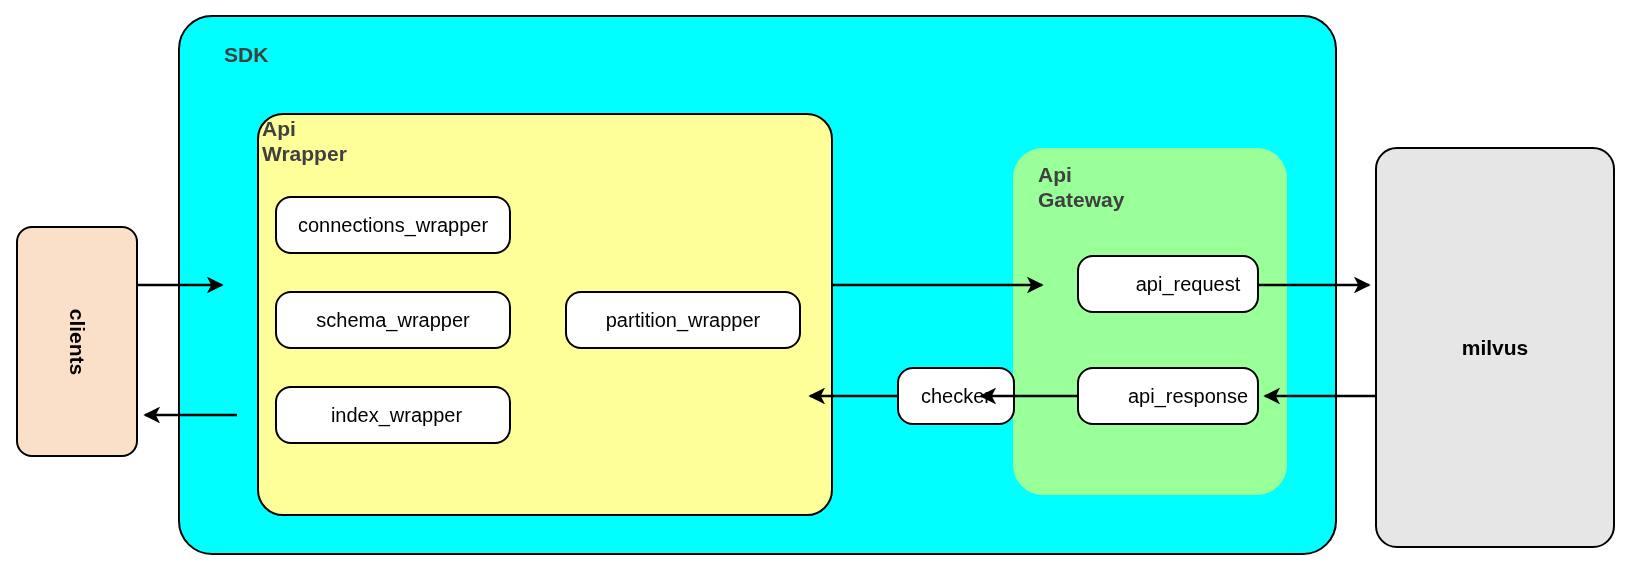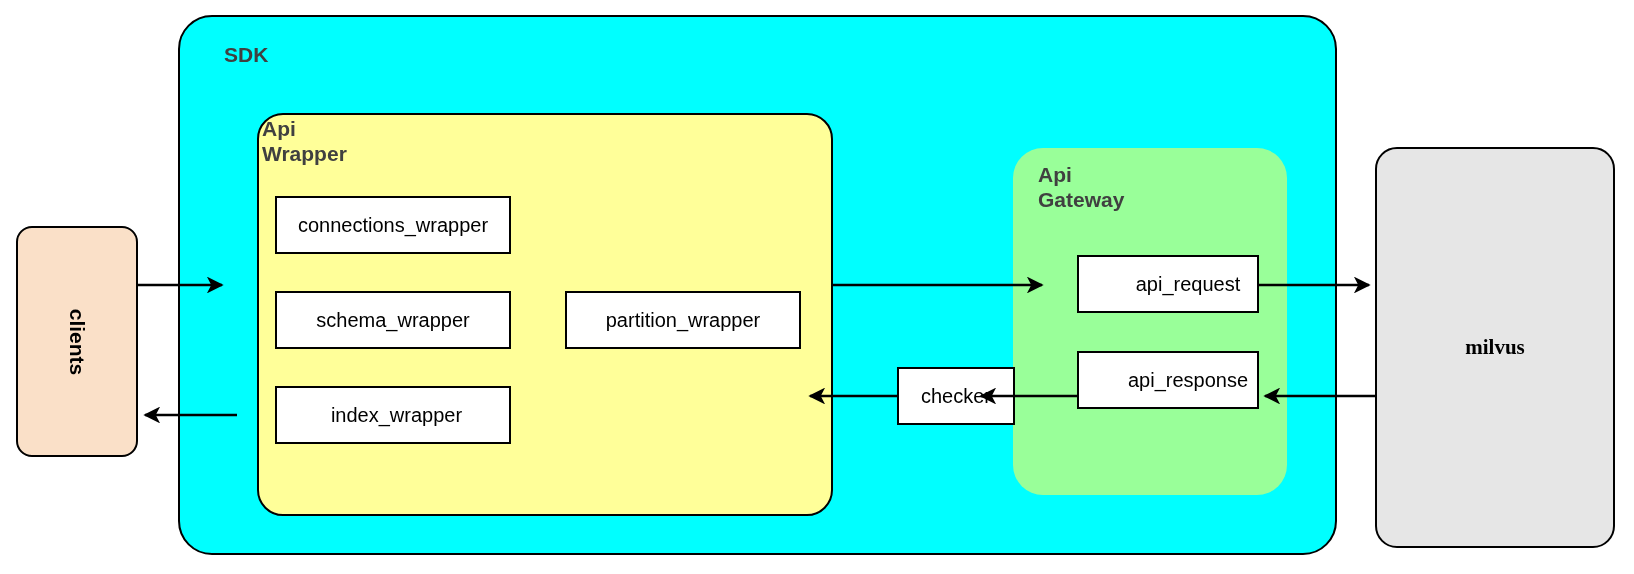--- a/index.html
+++ b/index.html
@@ -27,52 +27,52 @@
   .ctitle{
     position:absolute;font-weight:bold;font-size:21px;line-height:25px;
     white-space:pre-line;color:#404040;
   }
   .sdk-title{left:224px;top:42px;}
   .aw-title{left:262px;top:116px;text-align:left;}
   .ag-title{left:1038px;top:162px;}
 
   
   .leaf{
-    background:#ffffff;border:2px solid #000000;border-radius:0;
+    background:#ffffff;border:2px solid #000000;border-radius:16px;
     display:flex;align-items:center;justify-content:center;
     font-size:20px;color:#000000;text-align:center;
   }
 
   .w-c1{left:275px;width:236px;}
   .w-c2{left:565px;width:236px;}
   .w-r1{top:196px;height:58px;}
   .w-r2{top:291px;height:58px;}
   .w-r3{top:386px;height:58px;padding-left:7px;}
 
   .gwbox{left:1077px;width:182px;height:58px;padding-left:40px;}
   .gw-r1{top:255px;}
-  .gw-r2{top:351px;}
+  .gw-r2{top:367px;}
 
   .checker{left:897px;top:367px;width:118px;height:58px;}
 
   
   .clients{
     left:16px;top:226px;width:122px;height:231px;
     background:#fae0c8;border:2px solid #000000;border-radius:16px;
     display:flex;align-items:center;justify-content:center;
   }
   .clients-label{
     font-weight:bold;font-size:21px;
     transform:rotate(90deg);white-space:nowrap;
   }
   .milvus{
     left:1375px;top:147px;width:240px;height:401px;
     background:#e6e6e6;border:2px solid #000000;border-radius:22px;
     display:flex;align-items:center;justify-content:center;
-    font-weight:bold;font-size:21px;font-family:Liberation Serif, serif;
+    font-weight:bold;font-size:21px;
   }
 
   
   #wires{position:absolute;left:0;top:0;width:1634px;height:574px;
          pointer-events:none;}
 </style>
 </head>
 <body>
 
 <div id="stage">

